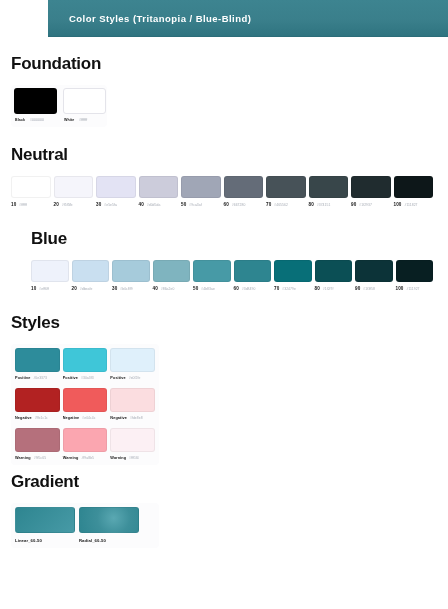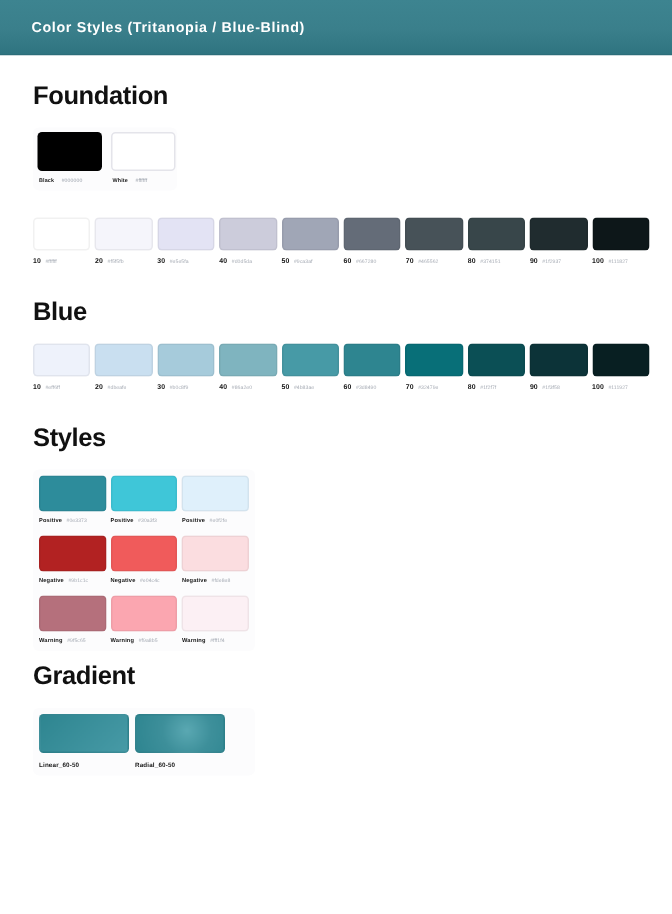--- a/index.html
+++ b/index.html
@@ -18,32 +18,33 @@
   }
 
   
   .appbar {
     height: 37px;
     background: linear-gradient(180deg, #3d8490 0%, #3a7f8b 55%, #2f7480 100%);
     border-bottom: 1px solid #2c6d79;
     display: flex;
     align-items: center;
     padding: 0 0 0 21px;
+    margin-left: 48px;
   }
   .appbar-title {
     color: #ffffff;
     font-size: 9.5px;
     font-weight: bold;
     letter-spacing: 0.45px;
     white-space: nowrap;
   }
 
   
   .page {
-    padding: 17px 15px 0 22px;
+    padding: 17px 15px 0 11px;
     background: #ffffff;
     height: 424px;
   }
 
   .section { margin-bottom: 7px; }
 
   .section-title {
     font-size: 17px;
     font-weight: bold;
     letter-spacing: -0.25px;
@@ -216,20 +217,21 @@
         <div class="found-chip bordered" style="background: rgb(255, 255, 255);"></div>
         <div class="found-meta">
           <span class="found-name">White</span>
           <span class="found-hex">#ffffff</span>
         </div>
       </div>
     </div>
   </div>
 
   <div class="section" style="margin-top:18px;">
+    <h2 class="section-title">Neutral</h2>
     <div class="ramp" id="neutral-ramp">
         <div class="ramp-item">
           <div class="ramp-chip" style="background: rgb(255, 255, 255);"></div>
           <div class="ramp-meta">
             <span class="ramp-step">10</span>
             <span class="ramp-hex">#ffffff</span>
           </div>
         </div>
         <div class="ramp-item">
           <div class="ramp-chip" style="background: rgb(245, 245, 251);"></div>
@@ -290,21 +292,21 @@
         <div class="ramp-item">
           <div class="ramp-chip" style="background: rgb(13, 23, 25);"></div>
           <div class="ramp-meta">
             <span class="ramp-step">100</span>
             <span class="ramp-hex">#111827</span>
           </div>
         </div>
       </div>
   </div>
 
-  <div class="section" style="margin-top:22px;">
+  <div class="section" style="margin-top:22px;margin-left:20px;">
     <h2 class="section-title">Blue</h2>
     <div class="ramp" id="blue-ramp">
         <div class="ramp-item">
           <div class="ramp-chip" style="background: rgb(238, 242, 251);"></div>
           <div class="ramp-meta">
             <span class="ramp-step">10</span>
             <span class="ramp-hex">#eff6ff</span>
           </div>
         </div>
         <div class="ramp-item">

